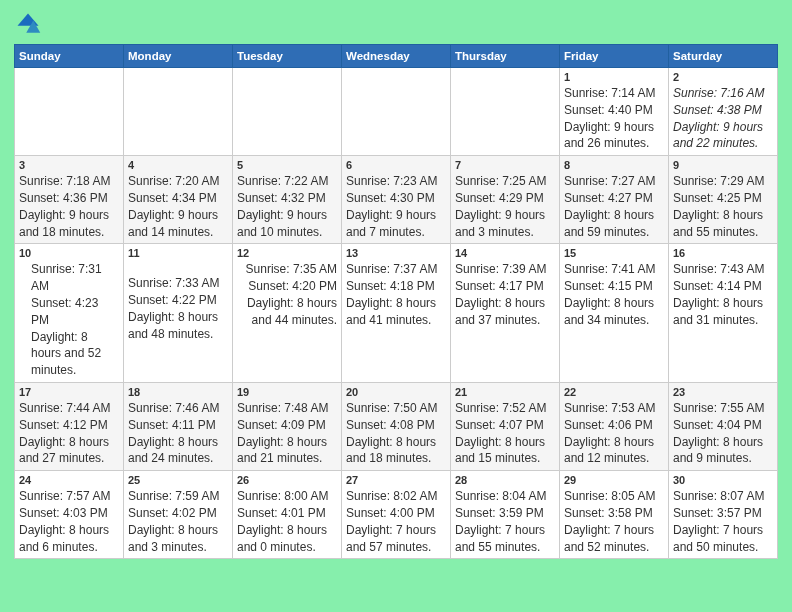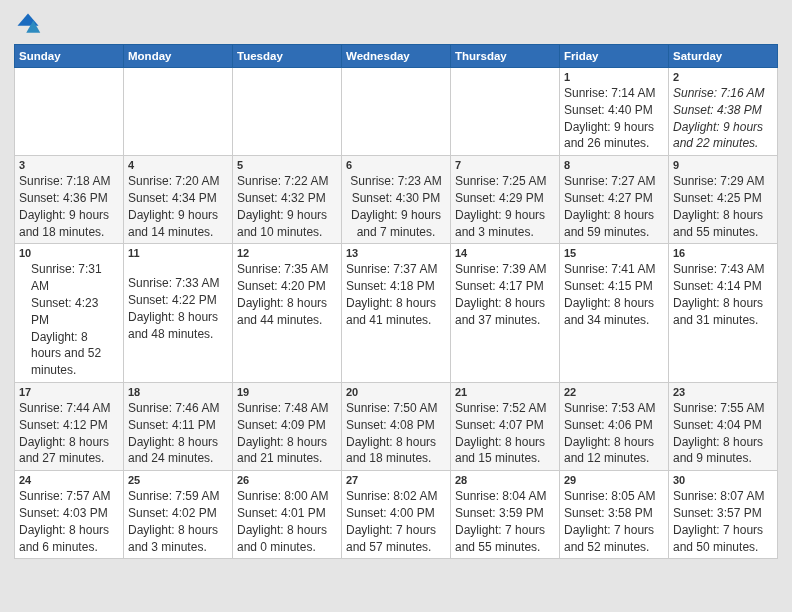--- a/index.html
+++ b/index.html
@@ -6,21 +6,21 @@
     body {
       font-family: Arial, sans-serif;
       background: #fff;
       width: 792px;
       min-height: 612px;
       overflow: hidden;
     }
     .page {
       width: 792px;
       min-height: 612px;
-      background: #e5e5e5;
+      background: #86efac;
       padding: 10px 14px 10px 14px;
     }
     .header {
       display: flex;
       justify-content: space-between;
       align-items: flex-start;
       margin-bottom: 6px;
     }
     .logo {
       display: flex;
@@ -168,21 +168,21 @@
 Daylight: 9 hours and 14 minutes.</div>
           </td>
           <td>
             <span class="day-number">5</span>
             <div class="cell-info" style="white-space: pre-line;">Sunrise: 7:22 AM
 Sunset: 4:32 PM
 Daylight: 9 hours and 10 minutes.</div>
           </td>
           <td>
             <span class="day-number">6</span>
-            <div class="cell-info" style="white-space: pre-line; text-align: center;">Sunrise: 7:23 AM
+            <div class="cell-info" style="white-space: pre-line;">Sunrise: 7:23 AM
 Sunset: 4:30 PM
 Daylight: 9 hours and 7 minutes.</div>
           </td>
           <td>
             <span class="day-number">7</span>
             <div class="cell-info" style="white-space: pre-line;">Sunrise: 7:25 AM
 Sunset: 4:29 PM
 Daylight: 9 hours and 3 minutes.</div>
           </td>
           <td>
@@ -206,21 +206,21 @@
 Daylight: 8 hours and 52 minutes.</div>
           </td>
           <td>
             <span class="day-number">11</span>
             <div class="cell-info" style="white-space: pre-line; margin-top: 16px;">Sunrise: 7:33 AM
 Sunset: 4:22 PM
 Daylight: 8 hours and 48 minutes.</div>
           </td>
           <td>
             <span class="day-number">12</span>
-            <div class="cell-info" style="white-space: pre-line;">Sunrise: 7:35 AM
+            <div class="cell-info" style="white-space: pre-line; text-align: right;">Sunrise: 7:35 AM
 Sunset: 4:20 PM
 Daylight: 8 hours and 44 minutes.</div>
           </td>
           <td>
             <span class="day-number">13</span>
             <div class="cell-info" style="white-space: pre-line;">Sunrise: 7:37 AM
 Sunset: 4:18 PM
 Daylight: 8 hours and 41 minutes.</div>
           </td>
           <td>

